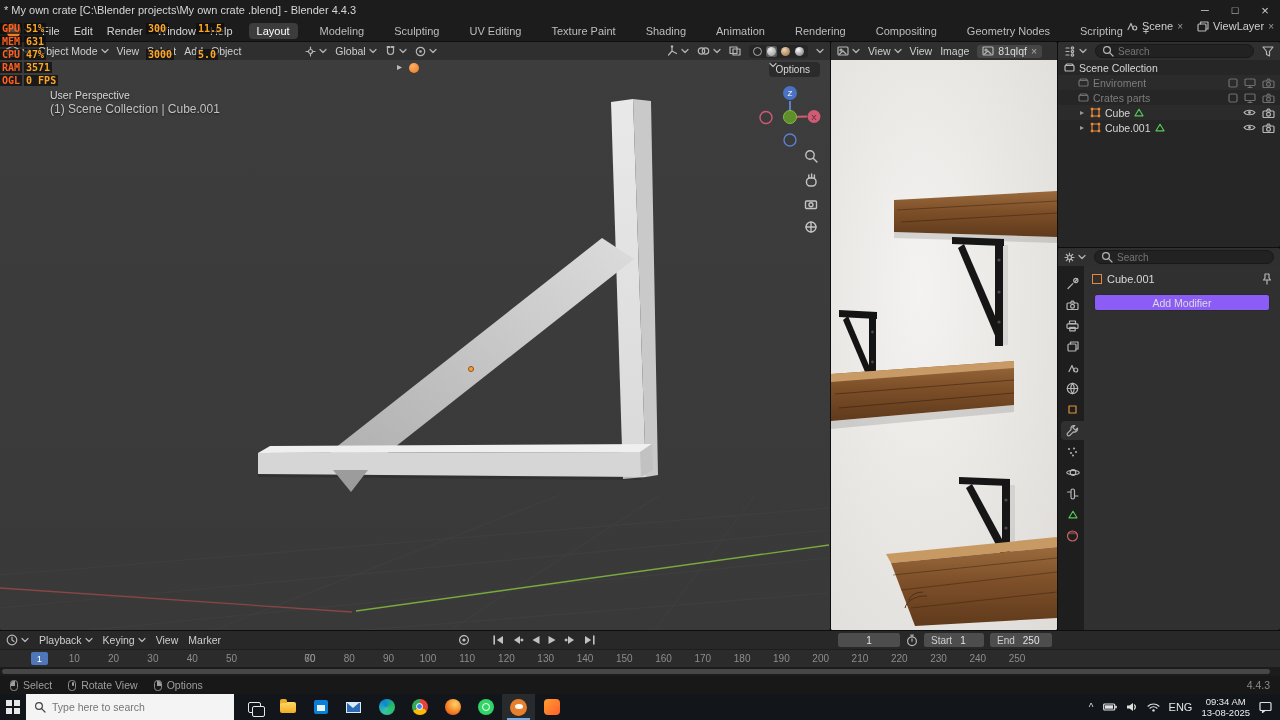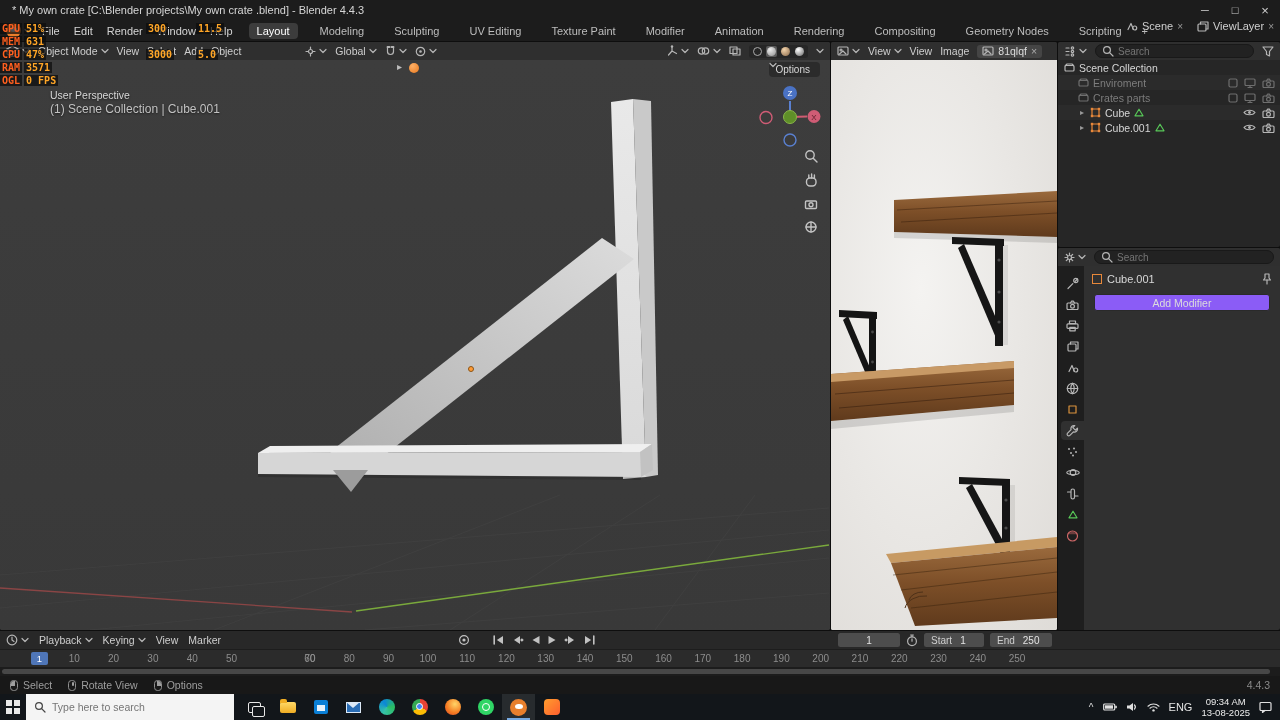--- a/index.html
+++ b/index.html
@@ -4,21 +4,21 @@
 <style>
   *{margin:0;padding:0;box-sizing:border-box;user-select:none}
   html,body{width:1280px;height:720px;overflow:hidden;background:#101010;
     font-family:"Liberation Sans",sans-serif;font-size:11px;color:#cfcfcf}
   #screen{position:relative;width:1280px;height:720px;background:#0f0f0f}
   .ic{display:inline-flex;align-items:center;color:#b5b5b5;line-height:0}
   .hitem{display:inline-flex;align-items:center;gap:3px;white-space:nowrap;cursor:default}
 
   
   #titlebar{position:absolute;left:0;top:0;width:1280px;height:20px;background:#1c1c1c;
-    display:flex;align-items:center;padding-left:12px;color:#d6d6d6;font-size:11px}
+    display:flex;align-items:center;padding-left:4px;color:#d6d6d6;font-size:11px}
   #win-controls{margin-left:auto;display:flex;height:100%}
   #win-controls span{width:30px;display:flex;align-items:center;justify-content:center;color:#cfcfcf;font-size:11px}
 
   
   #menubar{position:absolute;left:0;top:20px;width:1280px;height:22px;background:#1c1c1c;
     display:flex;align-items:center;gap:4px;padding:0 6px;border-bottom:1px solid #101010}
   .blogo{width:15px;height:15px;border-radius:50%;background:#e87f2c;position:relative;display:inline-block}
   .blogo::after{content:'';position:absolute;left:4px;top:4px;width:7px;height:5px;border-radius:50%;background:#fff}
   .menu-item{padding:2px 6px;color:#d4d4d4}
   .ws-tab{padding:2px 8px;border-radius:4px;color:#bdbdbd;white-space:nowrap}
@@ -185,21 +185,21 @@
         <span class="menu-item">Render</span>
         <span class="menu-item">Window</span>
         <span class="menu-item">Help</span>
       </div>
     <div id="ws-tabs">
         <span class="ws-tab active">Layout</span>
         <span class="ws-tab">Modeling</span>
         <span class="ws-tab">Sculpting</span>
         <span class="ws-tab">UV Editing</span>
         <span class="ws-tab">Texture Paint</span>
-        <span class="ws-tab">Modifier</span>
+        <span class="ws-tab">Shading</span>
         <span class="ws-tab">Animation</span>
         <span class="ws-tab">Rendering</span>
         <span class="ws-tab">Compositing</span>
         <span class="ws-tab">Geometry Nodes</span>
         <span class="ws-tab">Scripting</span>
       </div>
     <span class="ws-tab">+</span>
     <div id="topbar-right">
       <span class="sel">
         <span class="ic">

